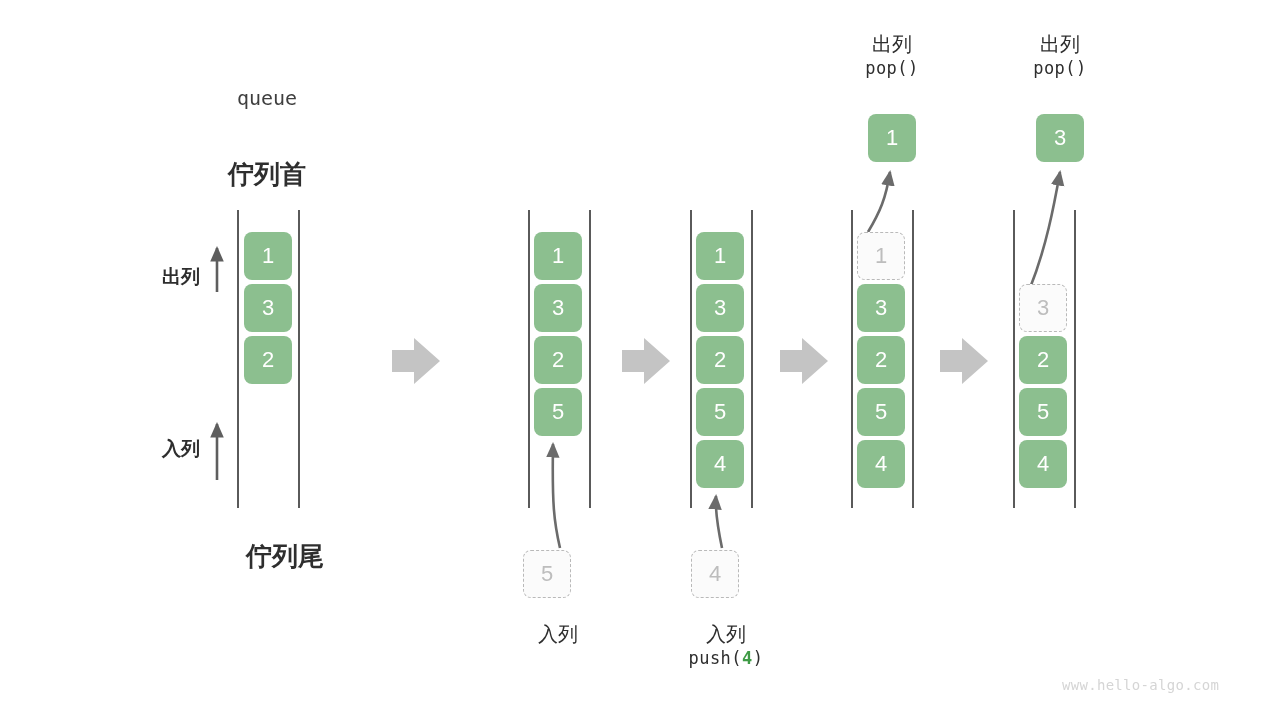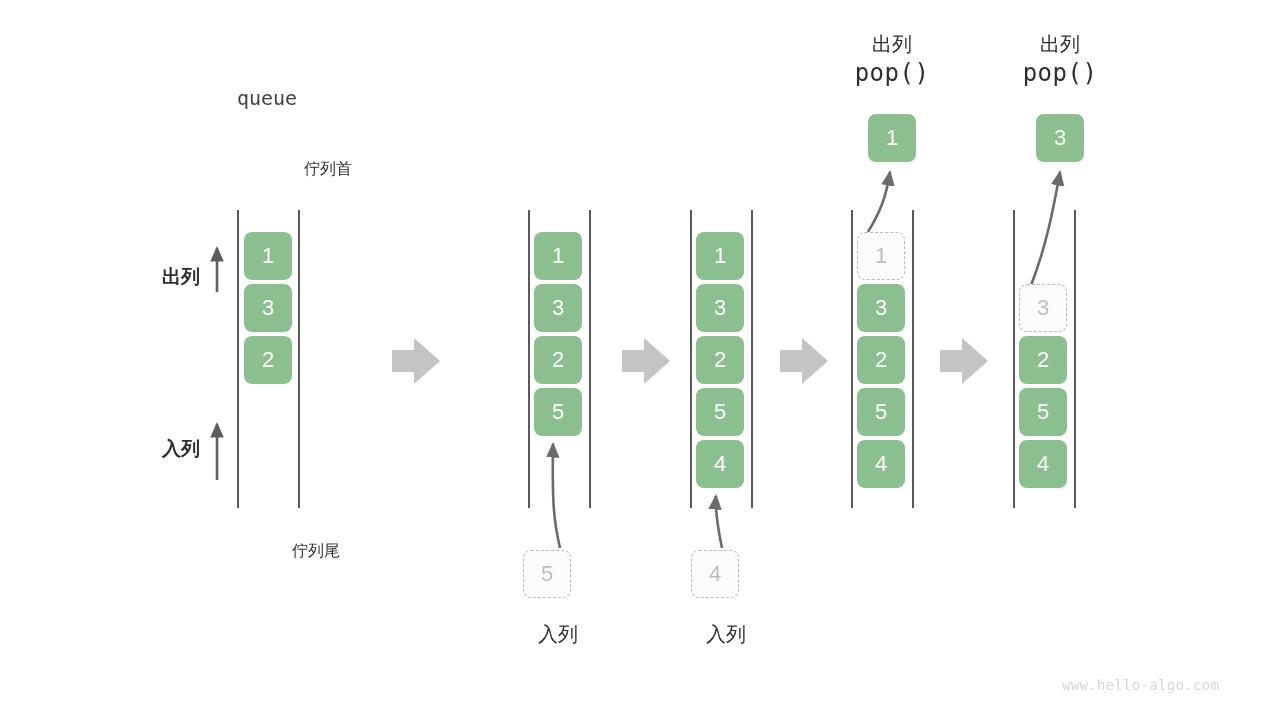--- a/index.html
+++ b/index.html
@@ -36,24 +36,24 @@
     font-family: "DejaVu Sans Mono", "Liberation Mono", monospace;
     font-size: 20px;
     color: #3f3f3f;
     text-align: center;
     line-height: 1;
     white-space: nowrap;
   }
 
   
   .side-label {
-    font-size: 16px;
-    font-weight: normal;
-    color: #2e2e2e;
-    text-align: right;
+    font-size: 26px;
+    font-weight: bold;
+    color: #2e2e2e;
+    text-align: center;
     white-space: nowrap;
     line-height: 1;
   }
   .dir-label {
     font-size: 19px;
     font-weight: bold;
     color: #2e2e2e;
     white-space: nowrap;
     line-height: 1;
     text-align: right;
@@ -65,21 +65,21 @@
     white-space: nowrap;
     line-height: 1.28;
   }
   .op-caption .cn {
     font-size: 20px;
     color: #2e2e2e;
     display: block;
   }
   .op-caption .code {
     font-family: "DejaVu Sans Mono", "Liberation Mono", monospace;
-    font-size: 24px;
+    font-size: 17px;
     color: #2e2e2e;
     display: block;
     letter-spacing: 0.5px;
   }
   .op-caption .code .num {
     color: #3f9b46;
     font-weight: bold;
   }
 
   
@@ -174,21 +174,21 @@
       <path d="M780,350 L802,350 L802,338 L828,361 L802,384 L802,372 L780,372 z"></path>
     </g>
     <g fill="#C4C4C4">
       <path d="M940,350 L962,350 L962,338 L988,361 L962,384 L962,372 L940,372 z"></path>
     </g>
   </svg>
 
   <div class="abs title-code" style="left:182px; top:88px; width:170px;">queue</div>
 
   <div class="abs side-label" style="left:182px; top:161px; width:170px;">佇列首</div>
-  <div class="abs side-label" style="left:170px; top:543px; width:170px;">佇列尾</div>
+  <div class="abs side-label" style="left:200px; top:543px; width:170px;">佇列尾</div>
 
   <div class="abs dir-label" style="left:128px; top:267px; width:72px;">出列</div>
   <div class="abs dir-label" style="left:128px; top:439px; width:72px;">入列</div>
 
   <div class="abs">
     <div class="rail" style="left:237px; top:210px; height:298px;"></div>
     <div class="rail" style="left:298px; top:210px; height:298px;"></div>
     <div class="cell" style="left:244px; top:232px;">1</div>
     <div class="cell" style="left:244px; top:284px;">3</div>
     <div class="cell" style="left:244px; top:336px;">2</div>
@@ -211,20 +211,21 @@
     <div class="rail" style="left:690px; top:210px; height:298px;"></div>
     <div class="rail" style="left:751px; top:210px; height:298px;"></div>
     <div class="cell" style="left:696px; top:232px;">1</div>
     <div class="cell" style="left:696px; top:284px;">3</div>
     <div class="cell" style="left:696px; top:336px;">2</div>
     <div class="cell" style="left:696px; top:388px;">5</div>
     <div class="cell" style="left:696px; top:440px;">4</div>
     <div class="cell ghost" style="left:691px; top:550px;">4</div>
     <div class="abs op-caption" style="left:636px; top:622px; width:180px;">
       <span class="cn">入列</span>
+      <span class="code"><span>push(</span><span class="num">4</span><span>)</span></span>
     </div>
   </div>
 
   <div class="abs">
     <div class="rail" style="left:851px; top:210px; height:298px;"></div>
     <div class="rail" style="left:912px; top:210px; height:298px;"></div>
     <div class="cell ghost" style="left:857px; top:232px;">1</div>
     <div class="cell" style="left:857px; top:284px;">3</div>
     <div class="cell" style="left:857px; top:336px;">2</div>
     <div class="cell" style="left:857px; top:388px;">5</div>

